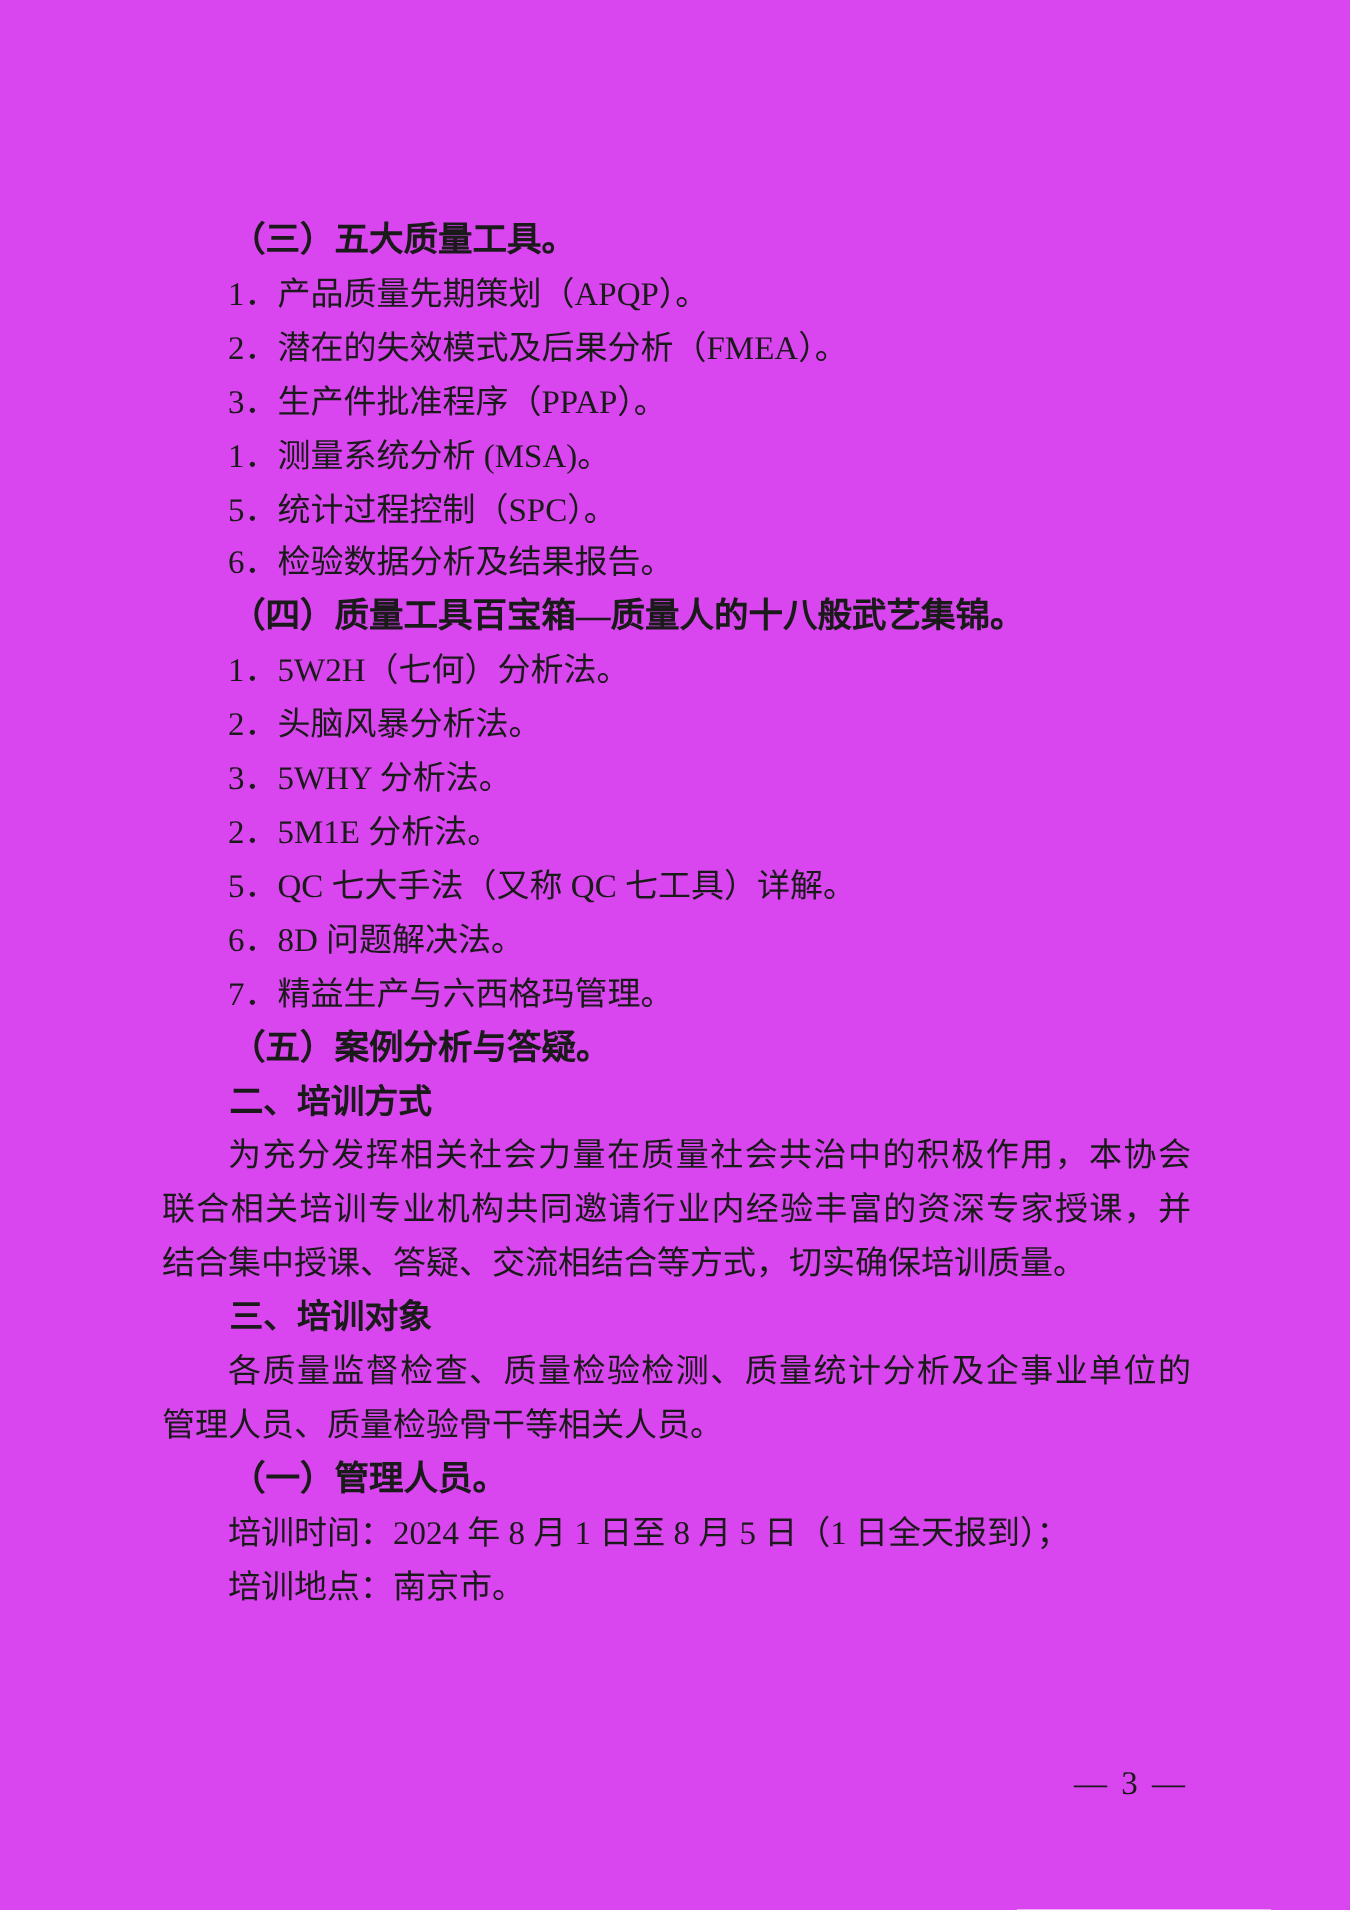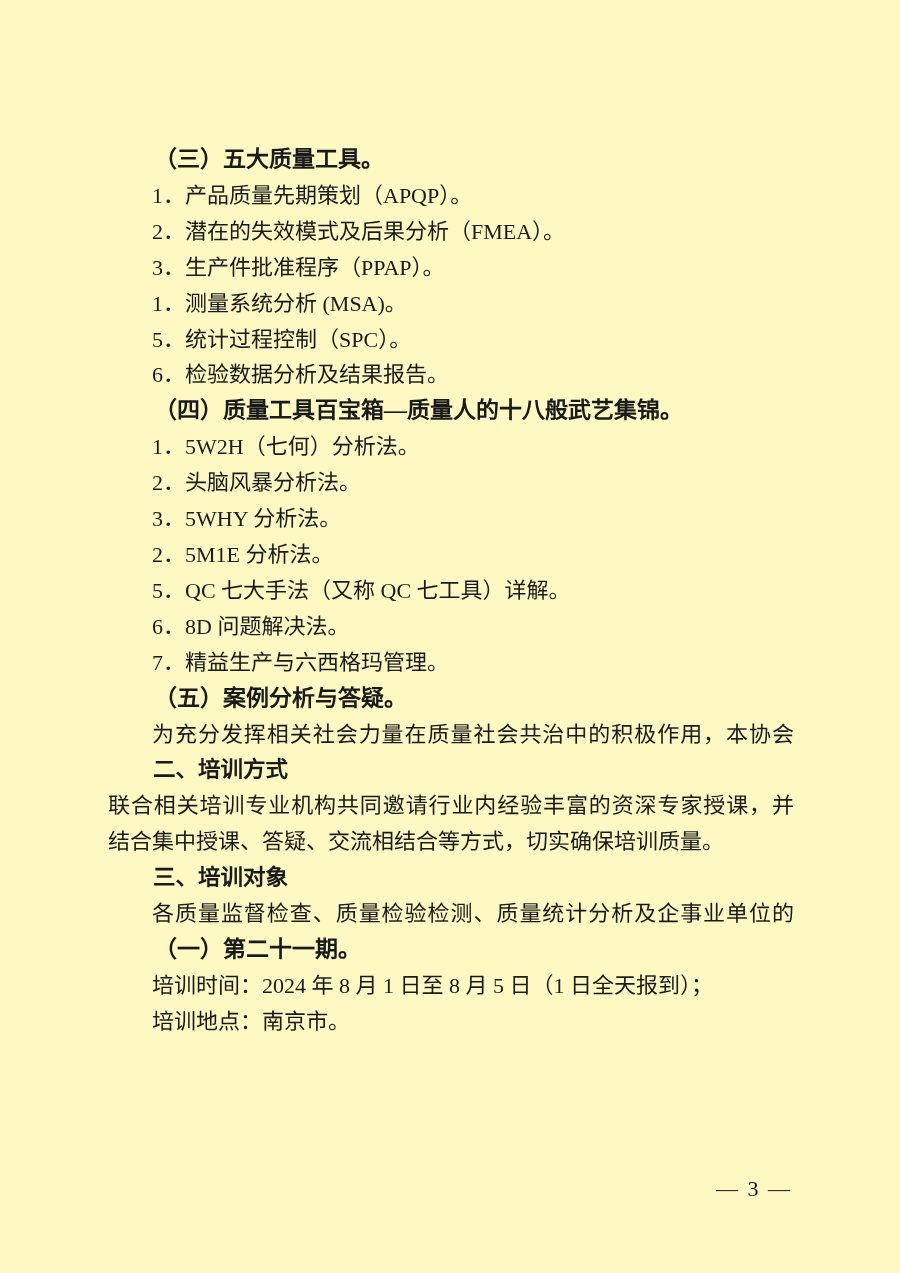--- a/index.html
+++ b/index.html
@@ -4,21 +4,21 @@
 <style>
   html, body {
     margin: 0;
     padding: 0;
     background: #ffffff;
   }
   .page {
     position: relative;
     width: 900px;
     height: 1273px;
-    background: #fef9c3;
+    background: #d946ef;
     overflow: hidden;
     font-family: "Liberation Serif", "DejaVu Serif", serif;
     color: #1a1a1a;
   }
   .content {
     position: absolute;
     left: 108px;
     top: 142px;
     width: 686px;
   }
@@ -80,24 +80,25 @@
     <div class="ln item">6．检验数据分析及结果报告。</div>
     <div class="ln kai">（四）质量工具百宝箱—质量人的十八般武艺集锦。</div>
     <div class="ln item">1．5W2H（七何）分析法。</div>
     <div class="ln item">2．头脑风暴分析法。</div>
     <div class="ln item">3．5WHY 分析法。</div>
     <div class="ln item">2．5M1E 分析法。</div>
     <div class="ln item">5．QC 七大手法（又称 QC 七工具）详解。</div>
     <div class="ln item">6．8D 问题解决法。</div>
     <div class="ln item">7．精益生产与六西格玛管理。</div>
     <div class="ln kai">（五）案例分析与答疑。</div>
+    <div class="ln hei">二、培训方式</div>
     <div class="ln indent j">为充分发挥相关社会力量在质量社会共治中的积极作用，本协会</div>
-    <div class="ln hei">二、培训方式</div>
     <div class="ln j">联合相关培训专业机构共同邀请行业内经验丰富的资深专家授课，并</div>
     <div class="ln">结合集中授课、答疑、交流相结合等方式，切实确保培训质量。</div>
     <div class="ln hei">三、培训对象</div>
     <div class="ln indent j">各质量监督检查、质量检验检测、质量统计分析及企事业单位的</div>
-    <div class="ln kai">（一）第二十一期。</div>
+    <div class="ln">管理人员、质量检验骨干等相关人员。</div>
+    <div class="ln kai">（一）管理人员。</div>
     <div class="ln indent">培训时间：2024 年 8 月 1 日至 8 月 5 日（1 日全天报到）；</div>
     <div class="ln indent">培训地点：南京市。</div>
   </div>
   <div class="footer">— 3 —</div>
 </div>
 
 </body></html>

